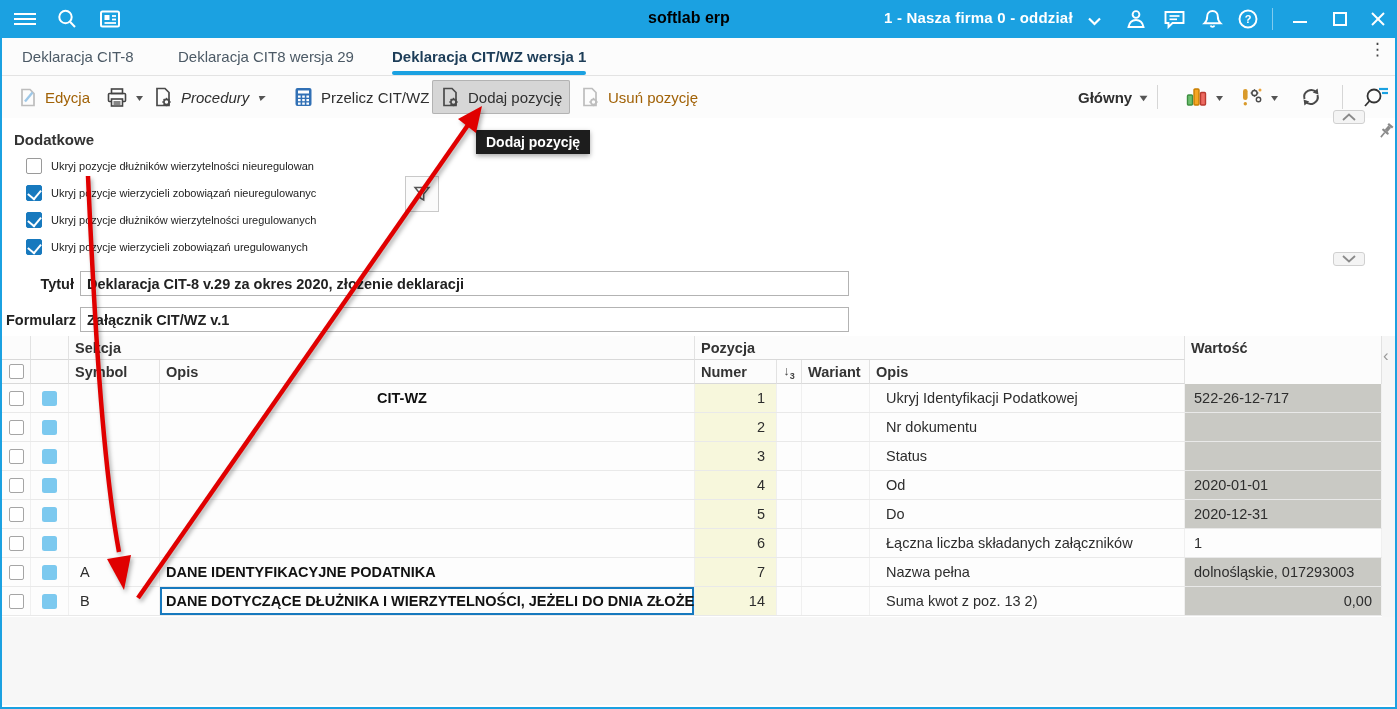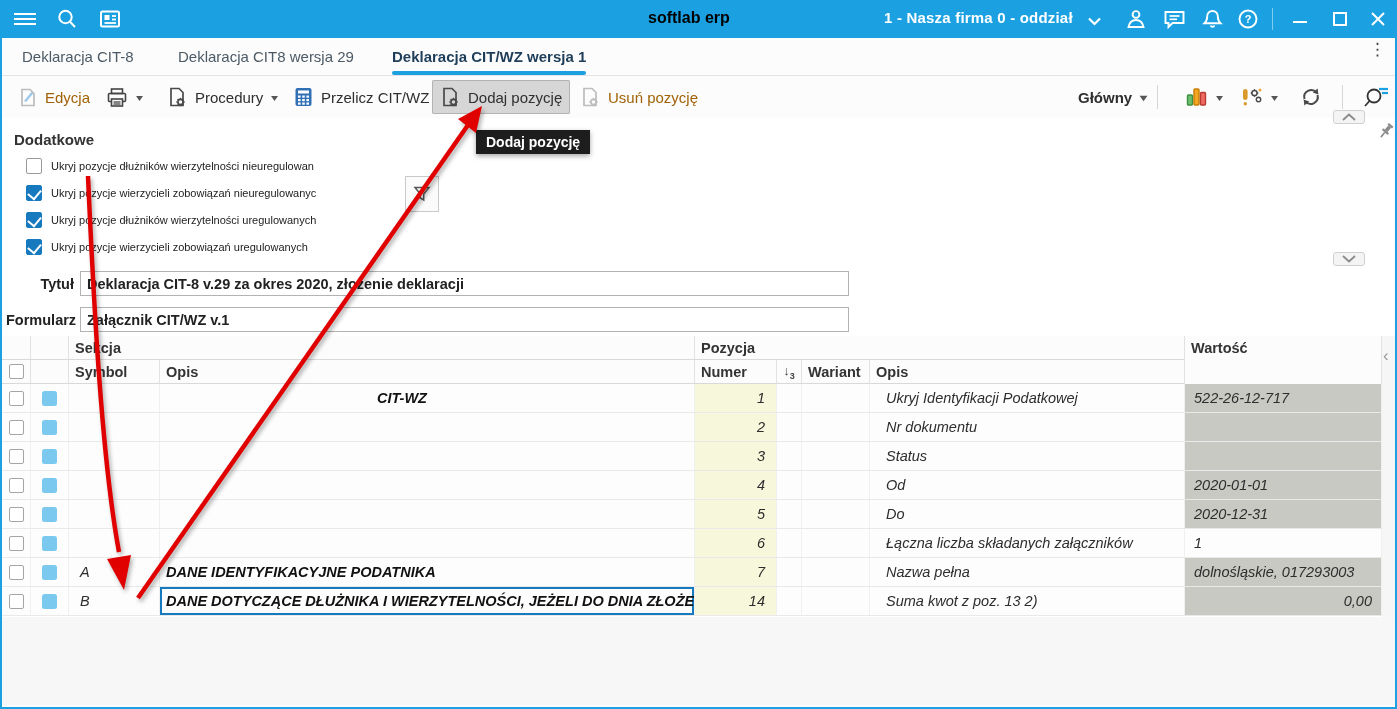--- a/index.html
+++ b/index.html
@@ -48,21 +48,21 @@
   
   .fld-label { position:absolute; font-size:14.5px; font-weight:700; color:#222; text-align:right; width:68px; }
   .fld-input { position:absolute; left:78px; width:769px; height:25px; background:#fff; border:1px solid #b3b3b3; font-family:"Liberation Sans",sans-serif; font-size:14.5px; font-weight:700; color:#222; padding:0 6px; }
 
   
   .grid { position:absolute; left:0; top:336px; width:1380px; }
   .gh-row { position:absolute; display:flex; height:24px; width:1380px; background:#fcfcfc; }
   .gh-row.r1 { top:0; } .gh-row.r2 { top:24px; }
   .gh-cell { height:24px; border-bottom:1px solid #d9d9d9; border-right:1px solid #e2e2e2; display:flex; align-items:center; font-size:14.5px; font-weight:600; color:#333; padding:0 6px; }
   .rows { position:absolute; top:48px; left:0; width:1380px; }
-  .drow { display:flex; height:29px; background:#fdfdfd; border-bottom:1px solid #e9e9e9;font-style:italic; }
+  .drow { display:flex; height:29px; background:#fdfdfd; border-bottom:1px solid #e9e9e9; }
   .cell { height:100%; display:flex; align-items:center; font-size:14.5px; color:#2d2d2d; border-right:1px solid #f0f0f0; overflow:hidden; white-space:nowrap; }
   .c-chk   { width:29px; justify-content:center; }
   .c-ind   { width:38px; justify-content:center; }
   .c-sym   { width:91px; padding-left:11px; }
   .c-sopis { width:535px; padding-left:6px; font-weight:700; color:#111; }
   .c-num   { width:82px; justify-content:flex-end; padding-right:11px; background:#F7F7DC; }
   .c-sort  { width:25px; justify-content:center; }
   .c-war   { width:68px; }
   .c-popis { width:315px; padding-left:16px; }
   .c-val   { width:197px; padding-left:9px; padding-right:9px; }
@@ -187,21 +187,21 @@
         <svg width="22" height="21" viewBox="0 0 22 21">
             <rect x="5.5" y="2" width="11" height="4.5" fill="none" stroke="#444" stroke-width="1.6"></rect>
             <rect x="2.5" y="6.5" width="17" height="8" rx="1" fill="none" stroke="#444" stroke-width="1.6"></rect>
             <rect x="5.5" y="12" width="11" height="7" fill="#fcfcfc" stroke="#444" stroke-width="1.6"></rect>
             <line x1="7.5" y1="15" x2="14.5" y2="15" stroke="#444" stroke-width="1.3"></line>
             <line x1="7.5" y1="17" x2="14.5" y2="17" stroke="#444" stroke-width="1.3"></line>
           </svg>
       </span>
       <span class="chev">▾</span>
     </div>
-    <div class="tbtn" style="left:157px;">
+    <div class="tbtn" style="left:143px;font-style:italic;">
       <span>
         <svg width="21" height="22" viewBox="0 0 21 22">
             <path d="M4 2.5h8l4 4v13H4z" fill="none" stroke="#4a4a4a" stroke-width="1.7"></path>
             <circle cx="13.5" cy="16" r="2.6" fill="none" stroke="#4a4a4a" stroke-width="1.6"></circle>
             <g stroke="#4a4a4a" stroke-width="1.4">
               <line x1="13.5" y1="11.8" x2="13.5" y2="13.2"></line>
               <line x1="13.5" y1="18.8" x2="13.5" y2="20.2"></line>
               <line x1="9.3" y1="16" x2="10.7" y2="16"></line>
               <line x1="16.3" y1="16" x2="17.7" y2="16"></line>
               <line x1="10.6" y1="13.1" x2="11.6" y2="14.1"></line>

